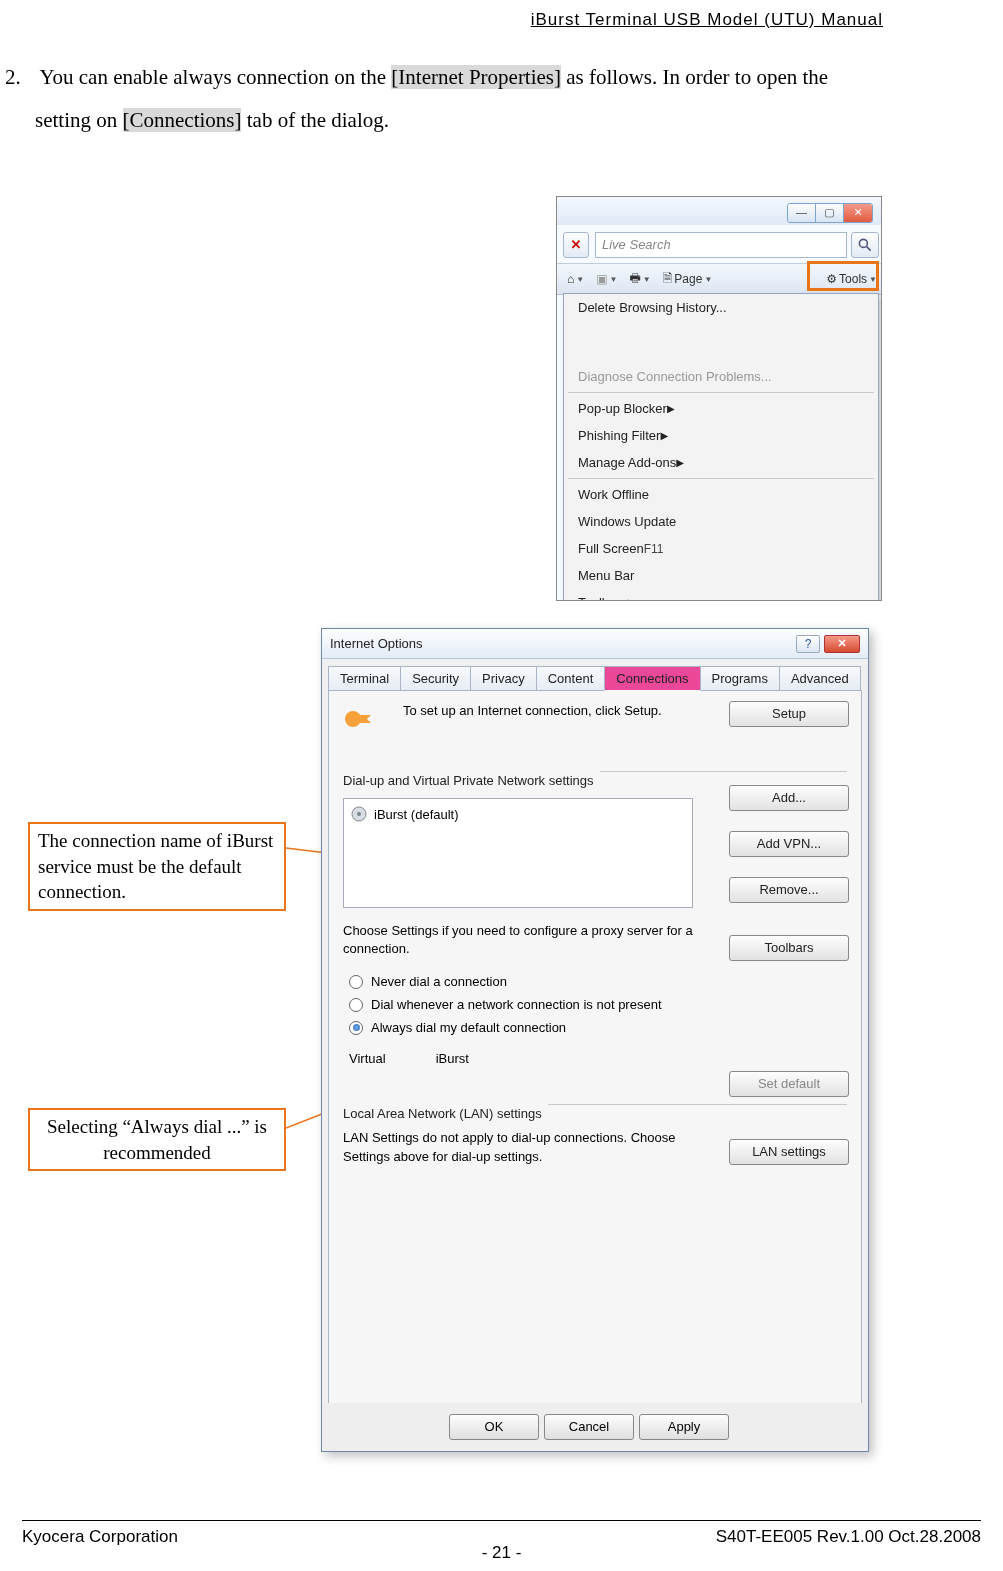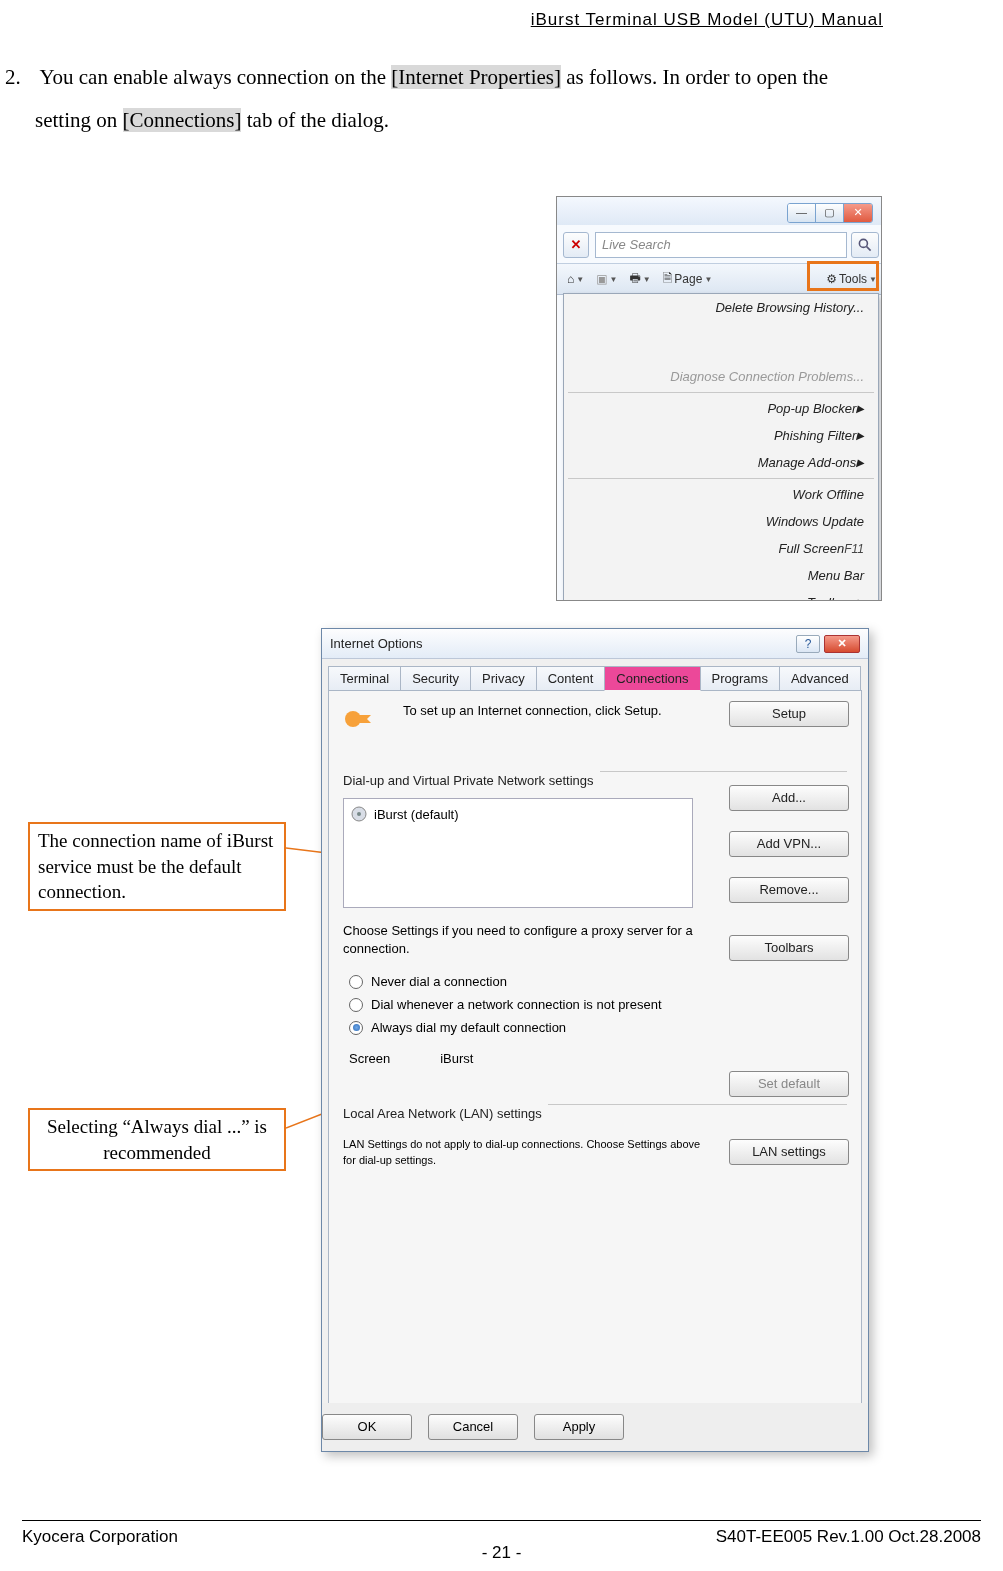--- a/index.html
+++ b/index.html
@@ -142,23 +142,22 @@
     width:316px;
     background:#f3f3f3;
     border:1px solid #9aa7b8;
     box-shadow: 3px 3px 6px rgba(0,0,0,0.2);
   }
   .dd-item {
     padding:6px 14px;
     border-bottom:0;
     color:#222;
     display:flex;
-    justify-content:flex-end;
+    justify-content:flex-start;
     align-items:center;
-    font-style:italic;
   }
   .dd-item.disabled { color:#999;margin-top:42px; }
   .dd-sep { height:1px; background:#c8c8c8; margin:2px 4px; }
   .dd-arrow { font-size:10px; color:#222; }
   .dd-shortcut { color:#444; font-size:12px; }
 
   
   .callout {
     position:absolute;
     border:2px solid #e8751a;
@@ -328,36 +327,36 @@
     display:flex;gap:50px;
     font-size:13px;
     padding-left:6px;
   }
   .setdef-btn{
     position:absolute;
     top:380px;right:12px;
   }
   .lan-section{ margin-top:22px; }
   .lan-text{
-    width:360px;font-size:11px;line-height:1.4;margin-top:16px;
+    width:360px;font-size:13px;line-height:1.4;margin-top:8px;
   }
   .lan-btn{
     position:absolute;
     top:448px;right:12px;
   }
   .dialog-footer{
     position:absolute;
     bottom:0;left:0;right:0;
     height:48px;
     background:#eee;
     border-top:0;
     display:flex;
-    justify-content:flex-start;
+    justify-content:center;
     align-items:center;
-    gap:16px;
+    gap:5px;
     padding-right:12px;
   }
   .fbtn{
     width:90px;height:26px;
     border:1px solid #888;
     background:linear-gradient(#fdfdfd,#e0e0e0);
     border-radius:3px;
     text-align:center;line-height:24px;
     font-size:13px;
   }
@@ -564,21 +563,21 @@
         <div class="radio"></div>
         <span>Dial whenever a network connection is not present</span>
       </div>
       <div class="radio-row">
         <div class="radio sel"></div>
         <span>Always dial my default connection</span>
       </div>
     </div>
 
     <div class="current-row">
-      <span>Screen</span>
+      <span>Virtual</span>
       <span>iBurst</span>
     </div>
     <div class="vbtn disabled setdef-btn">Set default</div>
 
     <div class="lan-section">
       <div class="gb-head">
         <span class="groupbox-label">Local Area Network (LAN) settings</span>
         <hr class="hr-line">
       </div>
       <div class="lan-text">LAN Settings do not apply to dial-up connections. Choose Settings above for dial-up settings.</div>

